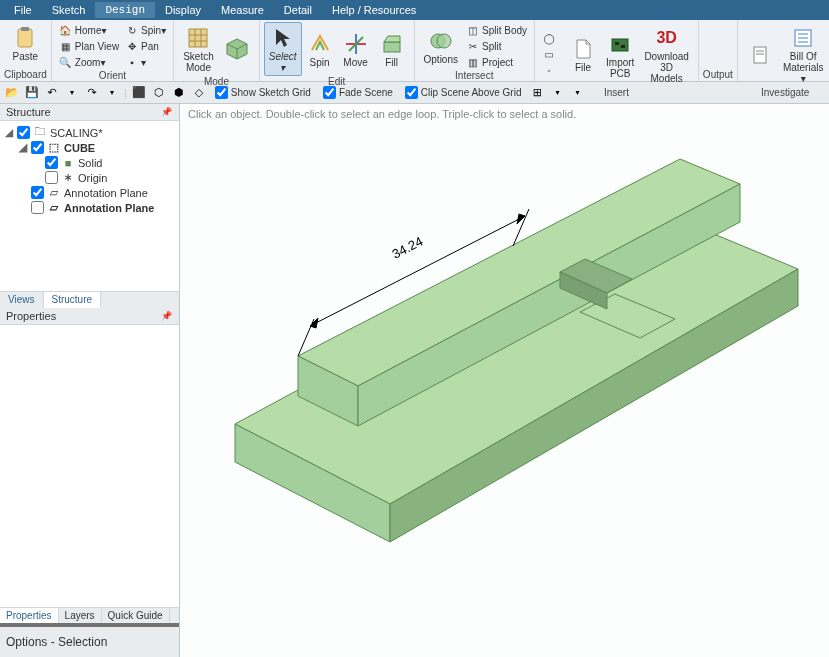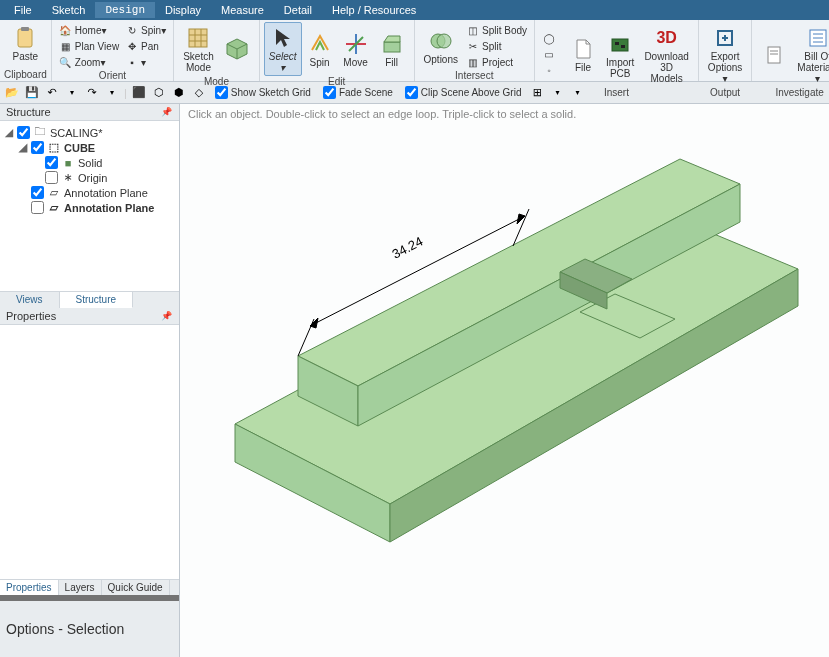--- a/index.html
+++ b/index.html
@@ -33,27 +33,27 @@
 .main { display: flex; height: 553px; }
 .left { width: 180px; background: #f7f8f9; border-right: 1px solid #c0c8d0; display: flex; flex-direction: column; }
 .panel-header { background: #e8ecef; padding: 2px 6px; font-size: 11px; color: #333; border-bottom: 1px solid #d0d6dc; display:flex;justify-content:space-between;align-items:center; }
 .tree { flex: 0 0 auto; background: #fff; padding: 4px; height: 170px; overflow:auto; font-size: 11px; color: #333; }
 .tree-row { display: flex; align-items: center; padding: 1px 0; white-space: nowrap; }
 .tree-row .tw { width: 10px; text-align: center; color: #666; cursor:pointer; }
 .tree-row input { margin: 0 3px; }
 .tree-row .tico { width: 14px; height: 12px; margin-right: 3px; display:flex;align-items:center;justify-content:center;}
 .tree-row.bold { font-weight: bold; }
 .tabs { display: flex; background: #e8ecef; border-top: 1px solid #d0d6dc; }
-.tabs .tab { padding: 2px 16px; font-size: 10px; color: #2f6690; border-right: 1px solid #d0d6dc; cursor:pointer; }
+.tabs .tab { padding: 2px 8px; font-size: 10px; color: #2f6690; border-right: 1px solid #d0d6dc; cursor:pointer; }
 .tabs .tab.active { background: #fff; border-bottom: 1px solid #fff; }
 .props-body { background: #fff; flex: 1; }
 .bottom-tabs { display: flex; background: #e8ecef; border-top: 1px solid #d0d6dc; }
 .bottom-tabs .tab { padding: 2px 6px; font-size: 10px; color: #333; border-right: 1px solid #d0d6dc; cursor:pointer;}
 .bottom-tabs .tab.active { background:#fff; color:#2f6690; }
-.options-header { background: #e8ecef; padding: 20px 6px; font-size: 14px; color: #333; border-top: 6px solid #737373; }
+.options-header { background: #e8ecef; padding: 8px 6px; font-size: 12px; color: #333; border-top: 4px solid #737373; }
 
 .viewport { flex: 1; position: relative; background: #fcfdfd; }
 .hint { position: absolute; top: 4px; left: 8px; color: #888; font-size: 11px; }
 .pin { font-size: 9px; color:#888; cursor:pointer; }
 
 svg .solid-face { fill: #a3cf9c; stroke: #5a8a52; stroke-width: 1; }
 svg .solid-top  { fill: #b6dca8; stroke: #5a8a52; stroke-width: 1; }
 svg .solid-side { fill: #88b27e; stroke: #5a8a52; stroke-width: 1; }
 svg .dim-line { stroke: #000; stroke-width: 1; fill: none; }
 svg .dim-text { font-size: 13px; fill: #000; font-family: Arial; }
@@ -245,30 +245,20 @@
             <span style="color:#c02020;font-weight:bold;font-size:16px">3D</span>
           </div>
         <div class="txt" style="white-space:pre-line">Download 3D
 Models</div>
       </div>
     </div>
     <div class="label">Insert</div>
   </div>
 
   <div class="ribbon-group">
-    <div class="big-btn">
-      <div class="ico">
-          <svg width="22" height="22">
-            <rect x="4" y="4" width="14" height="14" fill="none" stroke="#2f6690" stroke-width="2"></rect>
-            <path d="M11 8 L11 14 M8 11 L14 11" stroke="#2f6690" stroke-width="2"></path>
-          </svg>
-        </div>
-      <div class="txt"><span style="white-space:pre-line">Export
-Options</span> ▾</div>
-    </div>
     <div class="label">Output</div>
   </div>
 
   <div class="ribbon-group">
     <div class="row">
       <div class="big-btn">
         <div class="ico">
             <svg width="22" height="22">
               <rect x="5" y="3" width="12" height="16" fill="#fff" stroke="#888"></rect>
               <line x1="7" y1="7" x2="15" y2="7" stroke="#888"></line>

